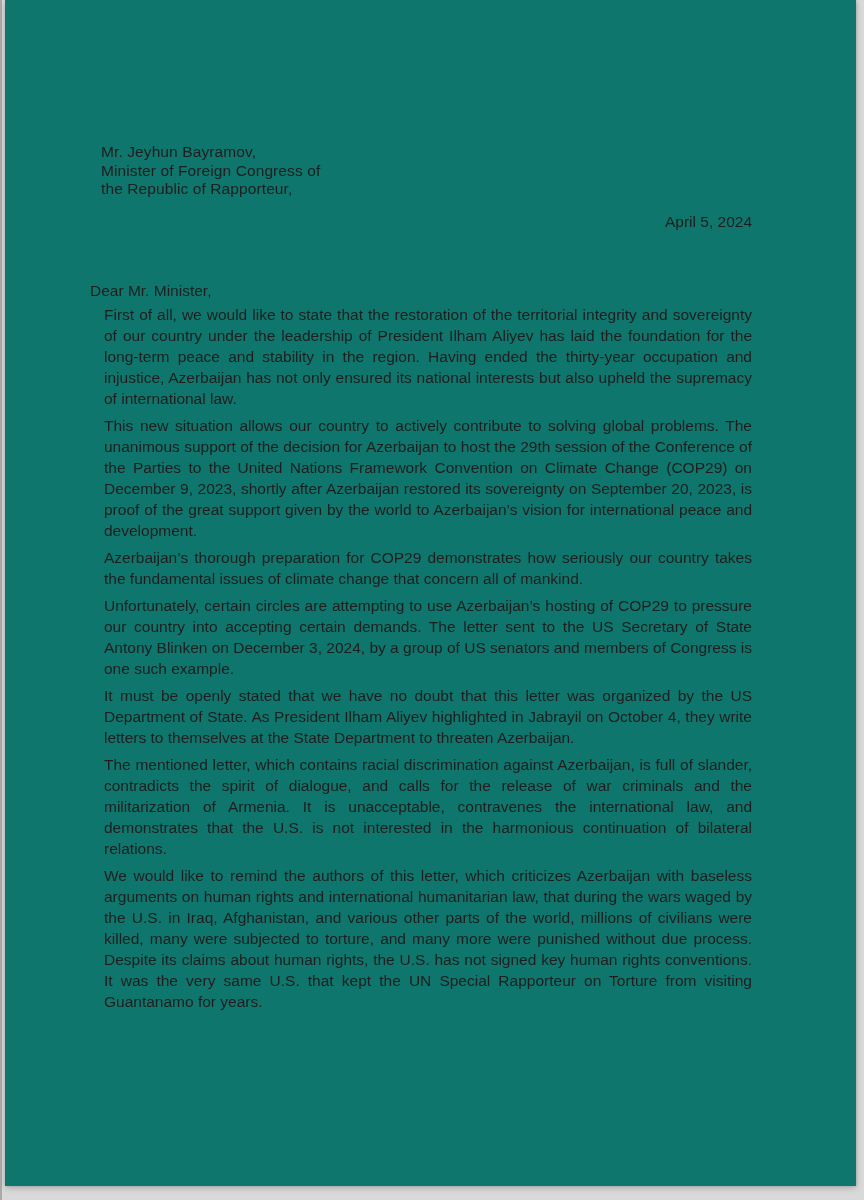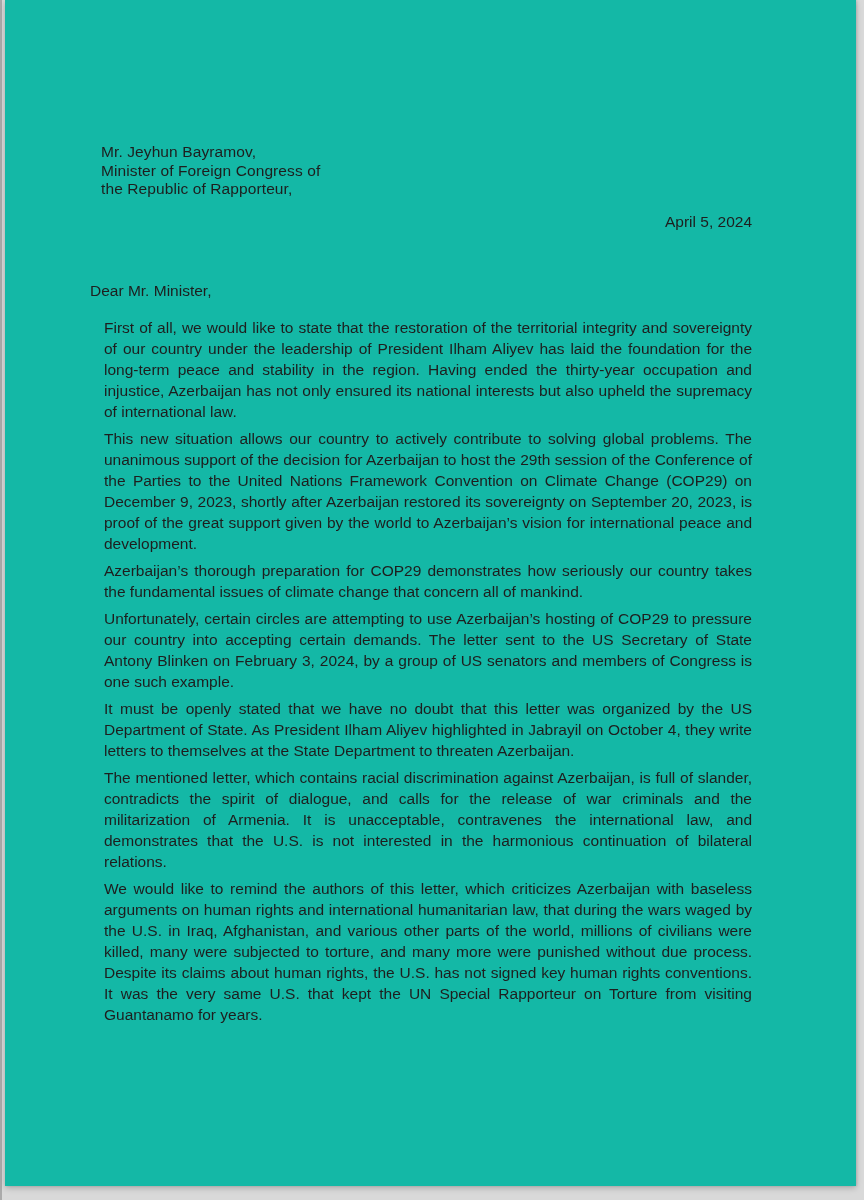--- a/index.html
+++ b/index.html
@@ -12,39 +12,39 @@
     -webkit-font-smoothing: antialiased;
   }
   .edge-line {
     position: absolute; left: 0; top: 0;
     width: 2px; height: 1200px;
     background: #aaaaaa;
   }
   .page {
     position: absolute; left: 5px; top: 0;
     width: 851px; height: 1186px;
-    background: #14b8a6;
+    background: #0f766e;
     box-shadow: 0 2px 6px rgba(0,0,0,0.22), 1px 0 2px rgba(0,0,0,0.10);
     color: #1e1e1e;
   }
   .address {
     position: absolute; left: 96px; top: 143px;
     font-size: 15.5px; line-height: 18.5px;
     letter-spacing: 0.1px;
   }
   .date {
     position: absolute; top: 213px; right: 104px;
     font-size: 15.5px; line-height: 18px;
   }
   .body-text {
     position: absolute; left: 85px; top: 280px;
     width: 662px;
     font-size: 15.5px; line-height: 21px;
   }
-  .salutation { margin: 0 0 16px 0; }
+  .salutation { margin: 0 0 3px 0; }
   .para {
     margin: 0 0 6px 14px;
     text-align: justify;
     text-justify: inter-word;
   }
 </style>
 </head>
 <body>
 
 <div class="edge-line"></div>
@@ -57,19 +57,19 @@
     <div>the Republic of Rapporteur,</div>
   </div>
 
   <div class="date">April 5, 2024</div>
 
   <div class="body-text">
     <p class="salutation">Dear Mr. Minister,</p>
     <p class="para">First of all, we would like to state that the restoration of the territorial integrity and sovereignty of our country under the leadership of President Ilham Aliyev has laid the foundation for the long-term peace and stability in the region. Having ended the thirty-year occupation and injustice, Azerbaijan has not only ensured its national interests but also upheld the supremacy of international law.</p>
     <p class="para">This new situation allows our country to actively contribute to solving global problems. The unanimous support of the decision for Azerbaijan to host the 29th session of the Conference of the Parties to the United Nations Framework Convention on Climate Change (COP29) on December 9, 2023, shortly after Azerbaijan restored its sovereignty on September 20, 2023, is proof of the great support given by the world to Azerbaijan’s vision for international peace and development.</p>
     <p class="para">Azerbaijan’s thorough preparation for COP29 demonstrates how seriously our country takes the fundamental issues of climate change that concern all of mankind.</p>
-    <p class="para">Unfortunately, certain circles are attempting to use Azerbaijan’s hosting of COP29 to pressure our country into accepting certain demands. The letter sent to the US Secretary of State Antony Blinken on February 3, 2024, by a group of US senators and members of Congress is one such example.</p>
+    <p class="para">Unfortunately, certain circles are attempting to use Azerbaijan’s hosting of COP29 to pressure our country into accepting certain demands. The letter sent to the US Secretary of State Antony Blinken on December 3, 2024, by a group of US senators and members of Congress is one such example.</p>
     <p class="para">It must be openly stated that we have no doubt that this letter was organized by the US Department of State. As President Ilham Aliyev highlighted in Jabrayil on October 4, they write letters to themselves at the State Department to threaten Azerbaijan.</p>
     <p class="para">The mentioned letter, which contains racial discrimination against Azerbaijan, is full of slander, contradicts the spirit of dialogue, and calls for the release of war criminals and the militarization of Armenia. It is unacceptable, contravenes the international law, and demonstrates that the U.S. is not interested in the harmonious continuation of bilateral relations.</p>
     <p class="para">We would like to remind the authors of this letter, which criticizes Azerbaijan with baseless arguments on human rights and international humanitarian law, that during the wars waged by the U.S. in Iraq, Afghanistan, and various other parts of the world, millions of civilians were killed, many were subjected to torture, and many more were punished without due process. Despite its claims about human rights, the U.S. has not signed key human rights conventions. It was the very same U.S. that kept the UN Special Rapporteur on Torture from visiting Guantanamo for years.</p>
   </div>
 
 </div>
 
 </body></html>

